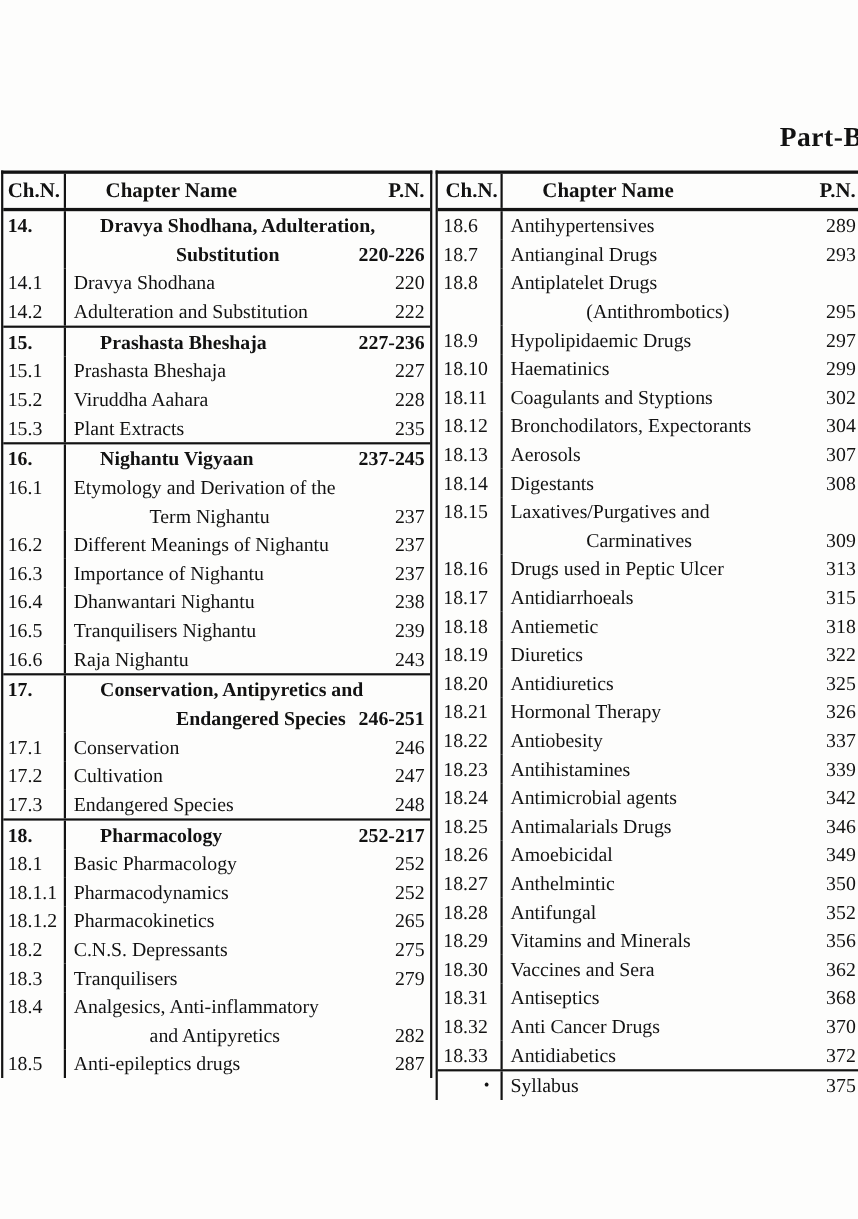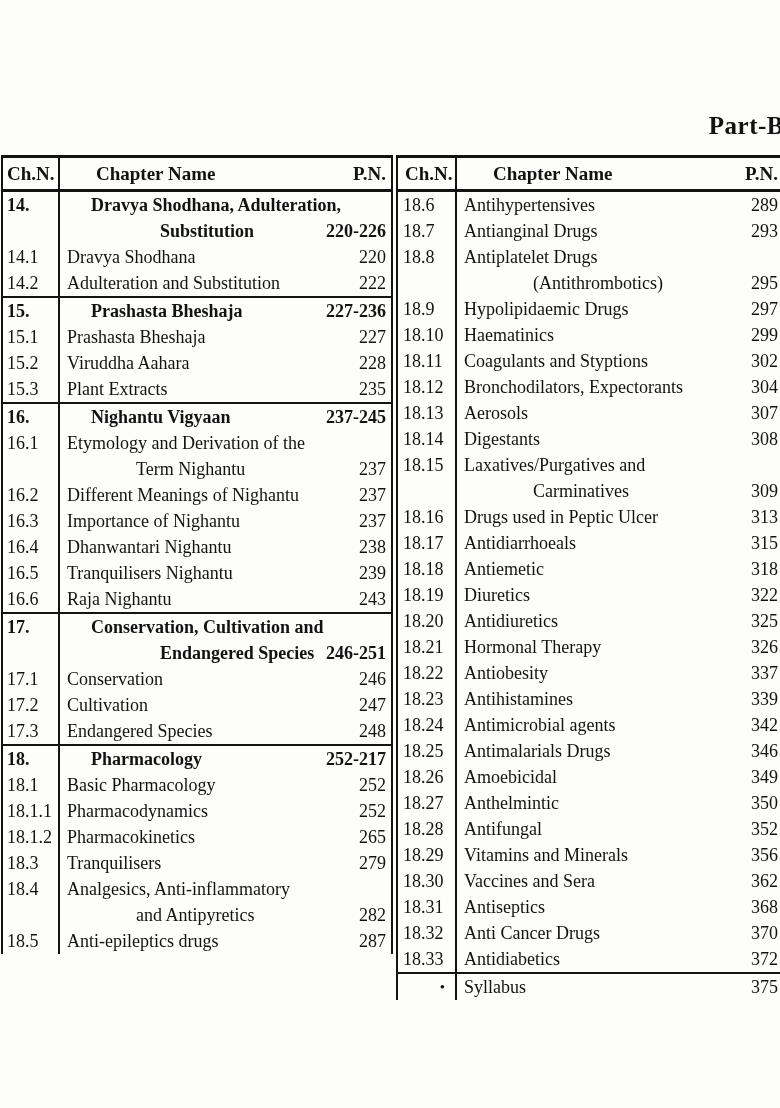--- a/index.html
+++ b/index.html
@@ -237,21 +237,21 @@
               <span class="pn">243</span>
             </div>
           </div>
         </div>
       </div>
       <div class="section">
         <div class="entry bold">
           <div class="ch">17.</div>
           <div class="body">
             <div class="line">
-              <span class="nm">Conservation, Cultivation and</span>
+              <span class="nm">Conservation, Antipyretics and</span>
             </div>
             <div class="line cont">
               <span class="nm">Endangered Species</span>
               <span class="pn">246-251</span>
             </div>
           </div>
         </div>
         <div class="entry">
           <div class="ch">17.1</div>
           <div class="body">
@@ -307,20 +307,29 @@
               <span class="pn">252</span>
             </div>
           </div>
         </div>
         <div class="entry">
           <div class="ch">18.1.2</div>
           <div class="body">
             <div class="line">
               <span class="nm">Pharmacokinetics</span>
               <span class="pn">265</span>
+            </div>
+          </div>
+        </div>
+        <div class="entry">
+          <div class="ch">18.2</div>
+          <div class="body">
+            <div class="line">
+              <span class="nm">C.N.S. Depressants</span>
+              <span class="pn">275</span>
             </div>
           </div>
         </div>
         <div class="entry">
           <div class="ch">18.3</div>
           <div class="body">
             <div class="line">
               <span class="nm">Tranquilisers</span>
               <span class="pn">279</span>
             </div>

